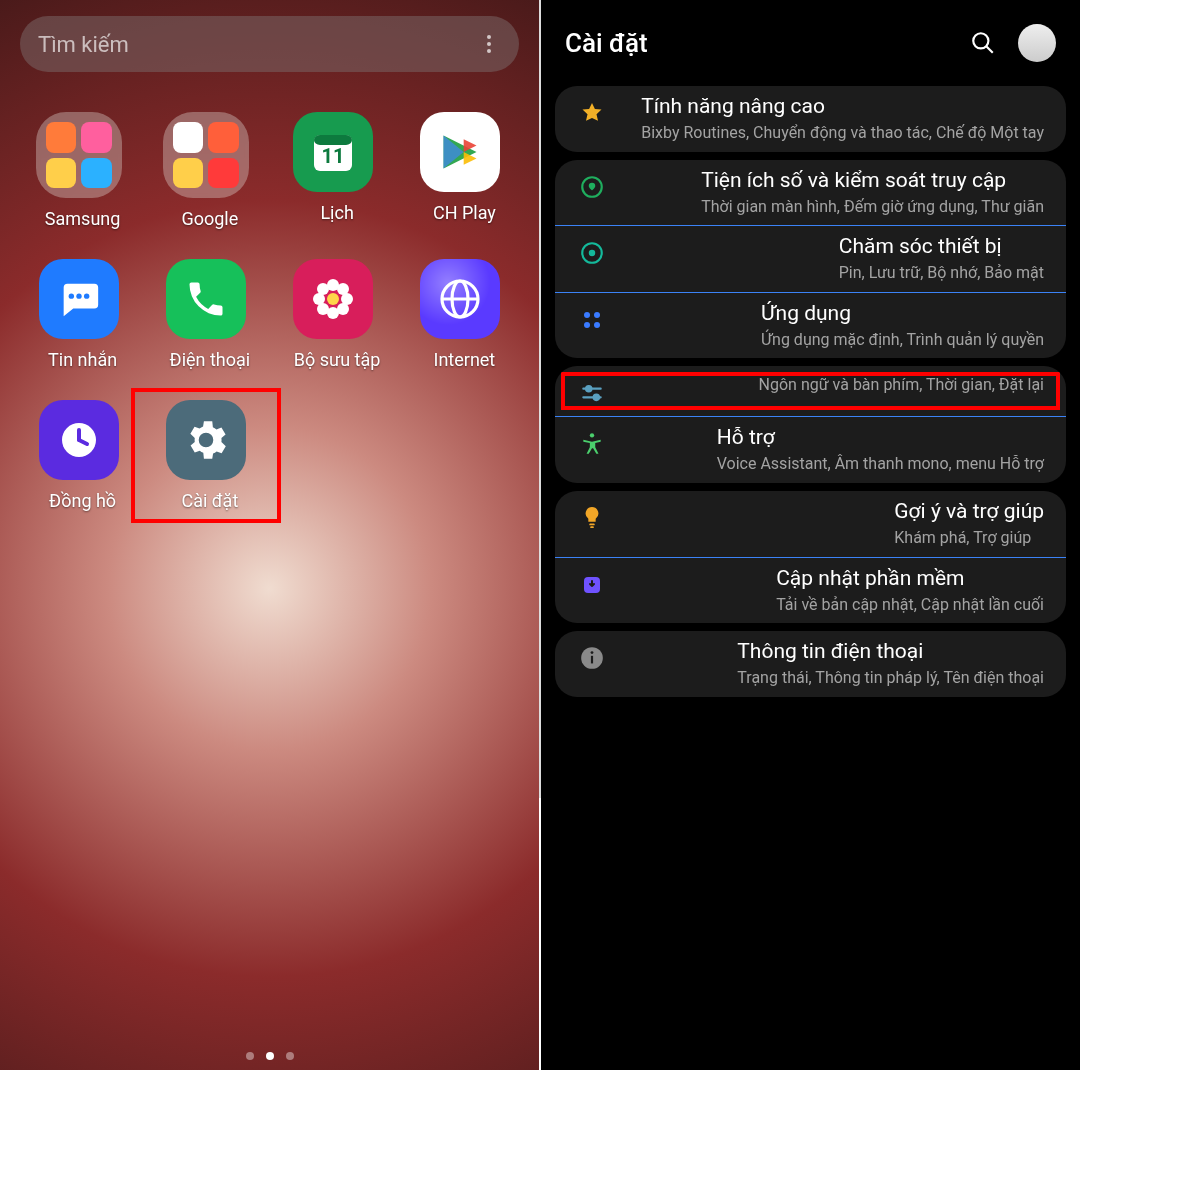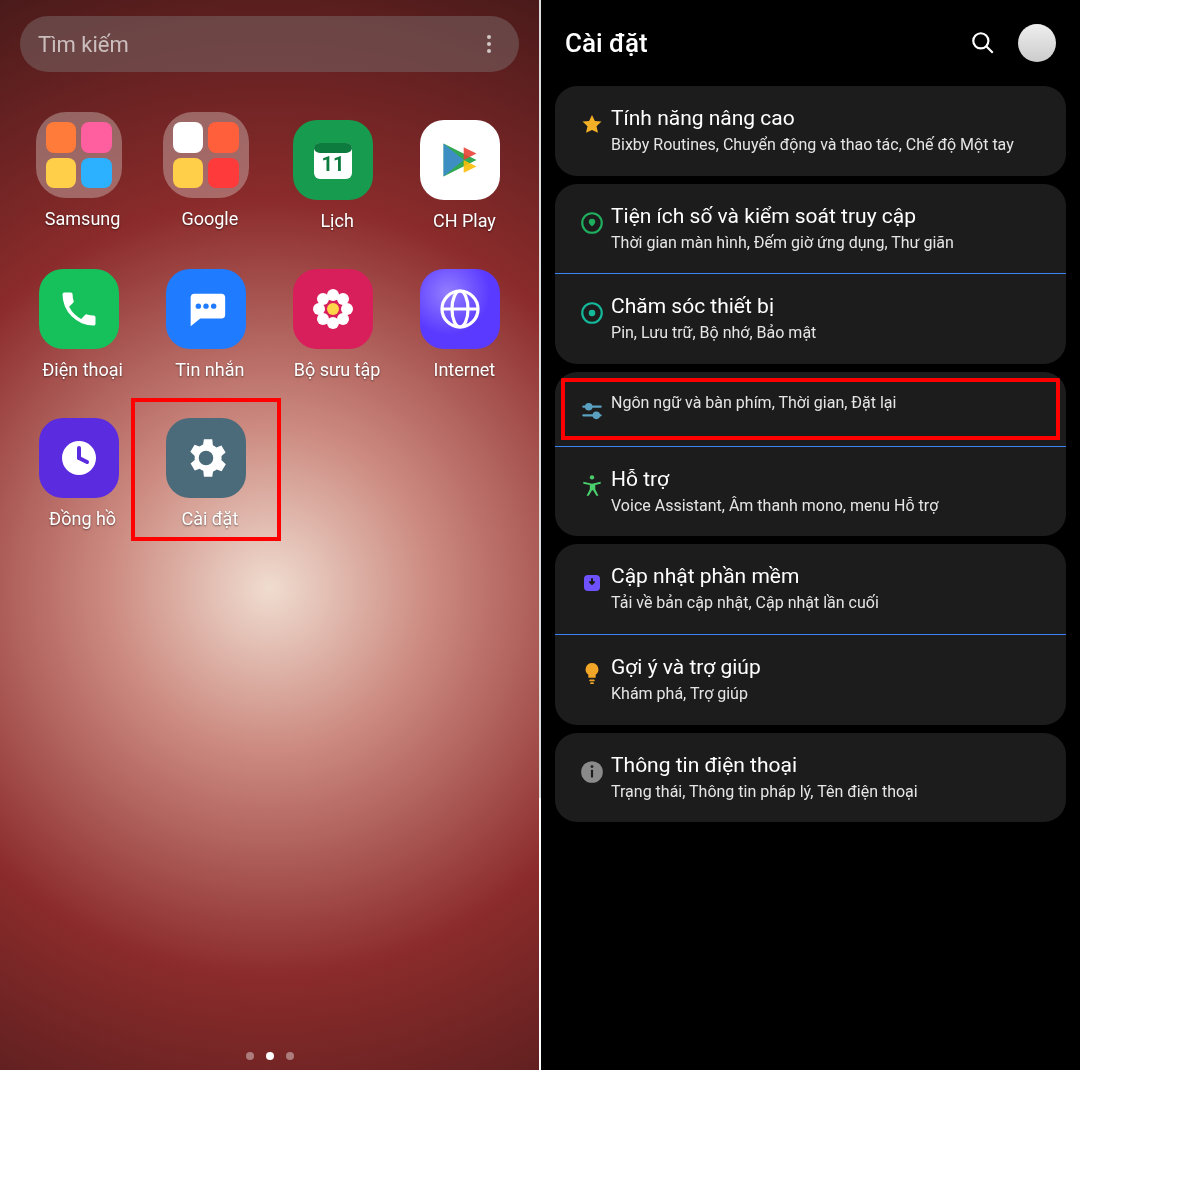--- a/index.html
+++ b/index.html
@@ -21,21 +21,21 @@
     padding:0 18px;
     margin-bottom:40px;
   }
   .search-text { color: rgba(255,255,255,0.65); font-size:22px; }
   .more-dots { width:24px; display:flex; flex-direction:column; gap:3px; align-items:center; }
   .more-dots span { width:4px; height:4px; border-radius:50%; background:rgba(255,255,255,0.7); }
 
   .grid { display:grid; grid-template-columns: repeat(4, 1fr); gap:30px 10px; }
   .app { display:flex; flex-direction:column; align-items:center; gap:10px; position:relative; }
   .app-label { color:#fff; font-size:18px; text-align:center; text-shadow:0 1px 2px rgba(0,0,0,0.5);margin-left:8px; }
-  .icon-box { width:80px; height:80px; border-radius:28px; display:flex; align-items:center; justify-content:center; position:relative;margin-top:8px; }
+  .icon-box { width:80px; height:80px; border-radius:28px; display:flex; align-items:center; justify-content:center; position:relative; }
   .squircle { border-radius:30%; }
   .folder {
     width:86px; height:86px; border-radius:30px;
     background: rgba(230,225,220,0.35);
     backdrop-filter: blur(2px);
     display:grid; grid-template-columns:1fr 1fr; grid-template-rows:1fr 1fr; gap:5px; padding:10px;
   }
   .folder .fi { border-radius:8px; }
 
   .hl {
@@ -54,29 +54,30 @@
   }
   .r-title { color:#fff; font-size:26px; font-weight:500; }
   .r-head-right { display:flex; align-items:center; gap:22px; }
   .avatar { width:38px; height:38px; border-radius:50%; background:linear-gradient(180deg,#eee,#ccc); }
   .search-ico svg { width:26px; height:26px; }
 
   .card {
     background:#1c1c1c; border-radius:22px; margin:8px 14px; overflow:hidden;
   }
   .row {
-    display:flex; align-items:flex-start; gap:4px;
-    padding:20px 22px;
+    display:flex; align-items:flex-start; gap:28px;
+    padding:8px 22px;
     position:relative;
+    justify-content:space-between;
   }
   .row + .row { border-top:1px solid #3b82f6; }
   .row .ricon { width:30px; height:30px; flex-shrink:0; display:flex; align-items:center; justify-content:center; margin-top:4px; }
   .row .text { display:flex; flex-direction:column; gap:4px; min-width:0; }
   .row .title { color:#fff; font-size:21px; }
-  .row .sub { color:#e5e5e5; font-size:16px; line-height:1.35; }
+  .row .sub { color:#a3a3a3; font-size:16px; line-height:1.35; }
   .hl-right { left:6px; right:6px; top:6px; bottom:6px; border:4px solid #ff0000; position:absolute; pointer-events:none; }
 
   
   svg { display:block; }
 </style>
 </head>
 <body>
 
 <div class="wrap">
 
@@ -123,37 +124,37 @@
         <svg width="44" height="44" viewBox="0 0 24 24">
               <path fill="#33a852" d="M3 3l18 9L3 21z"></path>
               <path fill="#4285f4" d="M3 3l11 9L3 21z" opacity=".7"></path>
               <path fill="#fbbc05" d="M14 12l7 3.5L14 19z" opacity=".9"></path>
               <path fill="#ea4335" d="M14 12l7-3.5L14 5z" opacity=".9"></path>
             </svg>
           </div>
           <div class="app-label">CH Play</div>
         </div>
         <div class="app">
-          <div class="icon-box squircle" style="background:#16c05a">
-        <svg width="44" height="44" viewBox="0 0 24 24" fill="#fff">
-              <path d="M6.6 10.8a15 15 0 006.6 6.6l2.2-2.2a1 1 0 011-.25 11.4 11.4 0 003.6.58 1 1 0 011 1V20a1 1 0 01-1 1A17 17 0 013 4a1 1 0 011-1h3.5a1 1 0 011 1 11.4 11.4 0 00.58 3.6 1 1 0 01-.25 1z"></path>
-            </svg>
-          </div>
-          <div class="app-label">Điện thoại</div>
-        </div>
-        <div class="app">
           <div class="icon-box squircle" style="background:#1f7bff">
         <svg width="46" height="46" viewBox="0 0 24 24" fill="#fff">
               <path d="M4 4h16a2 2 0 012 2v9a2 2 0 01-2 2H9l-5 4V6a2 2 0 012-2z"></path>
               <circle cx="8" cy="10.5" r="1.4" fill="#1f7bff"></circle>
               <circle cx="12" cy="10.5" r="1.4" fill="#1f7bff"></circle>
               <circle cx="16" cy="10.5" r="1.4" fill="#1f7bff"></circle>
             </svg>
           </div>
           <div class="app-label">Tin nhắn</div>
+        </div>
+        <div class="app">
+          <div class="icon-box squircle" style="background:#16c05a">
+        <svg width="44" height="44" viewBox="0 0 24 24" fill="#fff">
+              <path d="M6.6 10.8a15 15 0 006.6 6.6l2.2-2.2a1 1 0 011-.25 11.4 11.4 0 003.6.58 1 1 0 011 1V20a1 1 0 01-1 1A17 17 0 013 4a1 1 0 011-1h3.5a1 1 0 011 1 11.4 11.4 0 00.58 3.6 1 1 0 01-.25 1z"></path>
+            </svg>
+          </div>
+          <div class="app-label">Điện thoại</div>
         </div>
         <div class="app">
           <div class="icon-box squircle" style="background:#d81e5b">
         <svg width="48" height="48" viewBox="0 0 24 24" fill="#fff">
               <circle cx="12" cy="12" r="3" fill="#ffd54a"></circle>
               <g>
                 <circle cx="12" cy="5" r="3"></circle>
                 <circle cx="12" cy="19" r="3"></circle>
                 <circle cx="5" cy="12" r="3"></circle>
                 <circle cx="19" cy="12" r="3"></circle>
@@ -252,20 +253,34 @@
               <svg width="26" height="26" viewBox="0 0 24 24" fill="none" stroke="#14b99b" stroke-width="2">
                 <circle cx="12" cy="12" r="9"></circle>
                 <circle cx="12" cy="12" r="3" fill="#14b99b" stroke="none"></circle>
               </svg>
             </div>
       <div class="text">
         <div class="title">Chăm sóc thiết bị</div>
         <div class="sub">Pin, Lưu trữ, Bộ nhớ, Bảo mật</div>
       </div>
           </div>
+          <div class="row">
+      <div class="ricon">
+              <svg width="24" height="24" viewBox="0 0 24 24" fill="#3a7bff">
+                <circle cx="7" cy="7" r="3"></circle>
+                <circle cx="17" cy="7" r="3"></circle>
+                <circle cx="7" cy="17" r="3"></circle>
+                <circle cx="17" cy="17" r="3"></circle>
+              </svg>
+            </div>
+      <div class="text">
+        <div class="title">Ứng dụng</div>
+        <div class="sub">Ứng dụng mặc định, Trình quản lý quyền</div>
+      </div>
+          </div>
         </div>
         <div class="card">
           <div class="row">
       <div class="ricon">
               <svg width="26" height="26" viewBox="0 0 24 24" stroke="#5aa0c0" stroke-width="2" fill="none" stroke-linecap="round">
                 <line x1="4" y1="8" x2="20" y2="8"></line>
                 <line x1="4" y1="16" x2="20" y2="16"></line>
                 <circle cx="9" cy="8" r="2.5" fill="#5aa0c0"></circle>
                 <circle cx="16" cy="16" r="2.5" fill="#5aa0c0"></circle>
               </svg>
@@ -284,43 +299,43 @@
             </div>
       <div class="text">
         <div class="title">Hỗ trợ</div>
         <div class="sub">Voice Assistant, Âm thanh mono, menu Hỗ trợ</div>
       </div>
           </div>
         </div>
         <div class="card">
           <div class="row">
       <div class="ricon">
-              <svg width="24" height="24" viewBox="0 0 24 24" fill="#6f52ff">
-                <rect x="4" y="4" width="16" height="16" rx="4"></rect>
-                <path d="M12 8v5m0 0l-2-2m2 2l2-2" stroke="#1c1c1c" stroke-width="2" fill="none" stroke-linecap="round"></path>
-              </svg>
-            </div>
-      <div class="text">
-        <div class="title">Cập nhật phần mềm</div>
-        <div class="sub">Tải về bản cập nhật, Cập nhật lần cuối</div>
-      </div>
-          </div>
-          <div class="row">
-      <div class="ricon">
               <svg width="22" height="26" viewBox="0 0 24 28" fill="#f2a627">
                 <path d="M12 2a7 7 0 00-4 12.7V18h8v-3.3A7 7 0 0012 2z"></path>
                 <rect x="9" y="20" width="6" height="2" rx="1"></rect>
                 <rect x="10" y="23" width="4" height="2" rx="1"></rect>
               </svg>
             </div>
       <div class="text">
         <div class="title">Gợi ý và trợ giúp</div>
         <div class="sub">Khám phá, Trợ giúp</div>
       </div>
           </div>
+          <div class="row">
+      <div class="ricon">
+              <svg width="24" height="24" viewBox="0 0 24 24" fill="#6f52ff">
+                <rect x="4" y="4" width="16" height="16" rx="4"></rect>
+                <path d="M12 8v5m0 0l-2-2m2 2l2-2" stroke="#1c1c1c" stroke-width="2" fill="none" stroke-linecap="round"></path>
+              </svg>
+            </div>
+      <div class="text">
+        <div class="title">Cập nhật phần mềm</div>
+        <div class="sub">Tải về bản cập nhật, Cập nhật lần cuối</div>
+      </div>
+          </div>
         </div>
         <div class="card">
           <div class="row">
       <div class="ricon">
               <svg width="26" height="26" viewBox="0 0 24 24" fill="#8a8a8a">
                 <circle cx="12" cy="12" r="10"></circle>
                 <rect x="11" y="10" width="2" height="7" fill="#1c1c1c"></rect>
                 <circle cx="12" cy="7" r="1.3" fill="#1c1c1c"></circle>
               </svg>
             </div>

